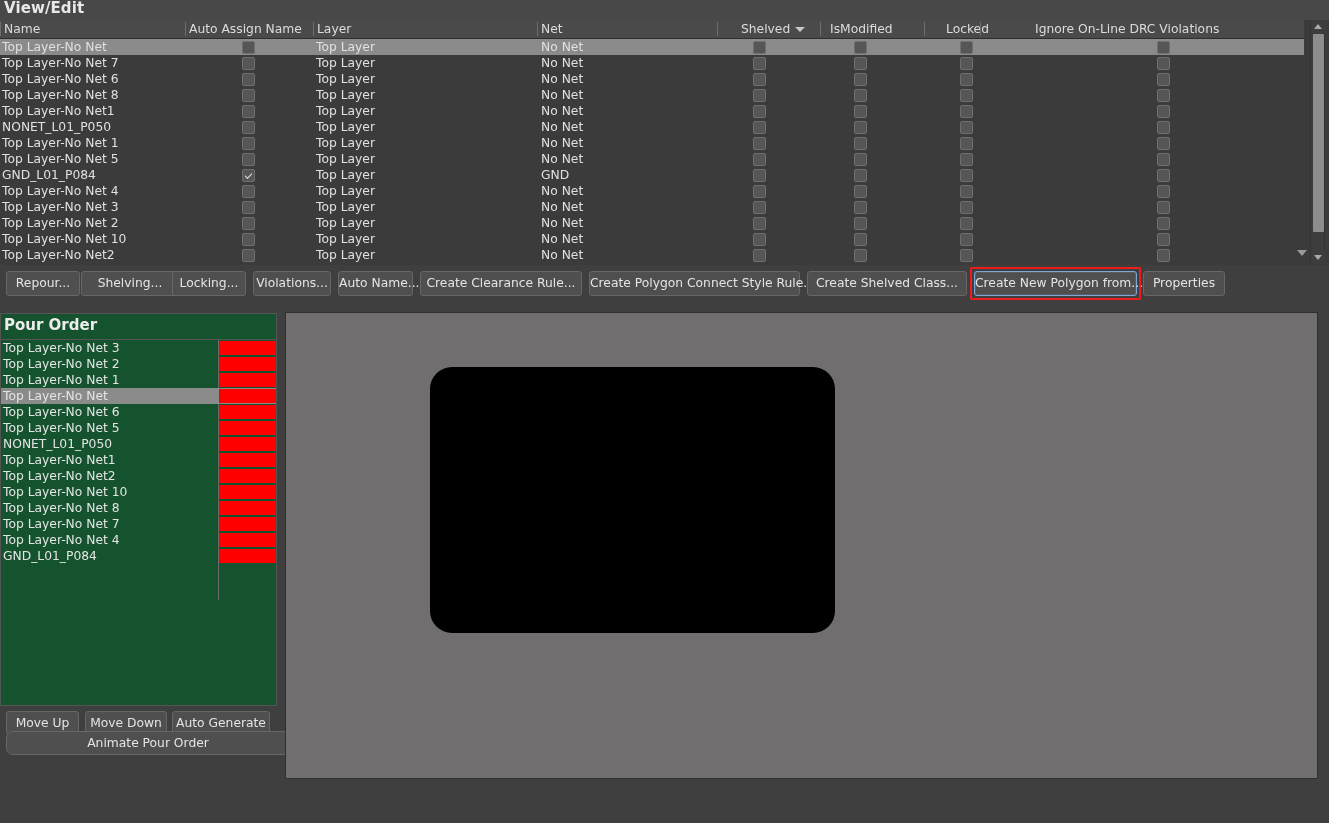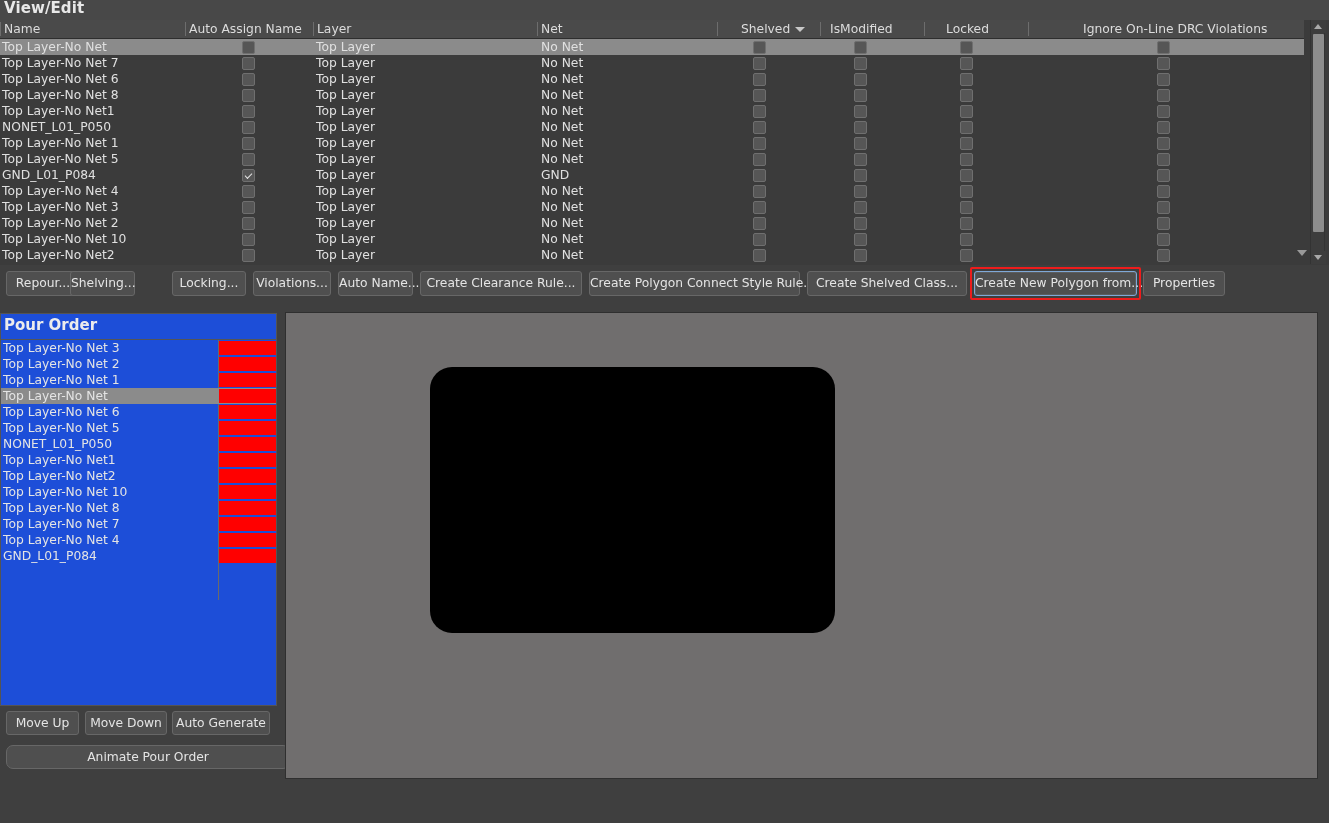--- a/index.html
+++ b/index.html
@@ -127,21 +127,21 @@
   }
   .btn.focus { border-color: #7fa8d8; box-shadow: inset 0 0 0 1px #5d5d5d; }
   .redbox {
     position: absolute; border: 2px solid #ee1c1c; border-radius: 2px;
     pointer-events: none;
   }
 
   
   .pour {
     position: absolute; left: 0; top: 313px; width: 277px; height: 393px;
-    background: #1d4ed8; border: 1px solid #545454;
+    background: #14532d; border: 1px solid #545454;
   }
   .pour-title {
     position: absolute; left: 3px; top: 2px;
     font-size: 15px; font-weight: bold; color: #ececec;
   }
   .pour-hdr-line {
     position: absolute; left: 0; top: 25px; width: 275px; height: 1px;
     background: #555;
   }
   .pour-list {
@@ -229,21 +229,21 @@
           <div class="filter-arrow" style="left: 78px;"></div>
         </div>
         <div class="hcell" style="left: 820px; width: 110px;">
           <div class="sep"></div>
           <span class="htxt" style="left: 10px;">IsModified</span>
         </div>
         <div class="hcell" style="left: 924px; width: 107px;">
           <div class="sep"></div>
           <span class="htxt" style="left: 22px;">Locked</span>
         </div>
-        <div class="hcell" style="left: 1028px; width: 275px; text-align: center;">
+        <div class="hcell" style="left: 980px; width: 275px; text-align: center;">
           <div class="sep"></div>
           <span class="htxt" style="left: 55px;">Ignore On-Line DRC Violations</span>
         </div>
       </div>
     <div class="grid-body" id="grid-body">
         <div class="grow sel">
           <div class="cell" style="left: 2px;">Top Layer-No Net</div>
           <div class="cbox" style="left: 242px;"></div>
           <div class="cell" style="left: 316px;">Top Layer</div>
           <div class="cell" style="left: 541px;">No Net</div>
@@ -387,21 +387,21 @@
 
   <div class="vsb">
     <div class="vsb-up"></div>
     <div class="vsb-thumb"></div>
     <div class="vsb-down"></div>
   </div>
   <div class="grid-hsb-arrow" style="right:22px; top:250px;"></div>
 
   <div class="btnrow" id="btnrow">
       <div class="btn" style="left: 6px; width: 74px;">Repour...</div>
-      <div class="btn" style="left: 70px; width: 65px;">Shelving...</div>
+      <div class="btn" style="left: 81px; width: 98px;">Shelving...</div>
       <div class="btn" style="left: 172px; width: 74px;">Locking...</div>
       <div class="btn" style="left: 253px; width: 78px;">Violations...</div>
       <div class="btn" style="left: 338px; width: 75px;">Auto Name...</div>
       <div class="btn" style="left: 420px; width: 162px;">Create Clearance Rule...</div>
       <div class="btn" style="left: 589px; width: 211px;">Create Polygon Connect Style Rule...</div>
       <div class="btn" style="left: 807px; width: 160px;">Create Shelved Class...</div>
       <div class="btn focus" style="left: 974px; width: 163px;">Create New Polygon from...</div>
       <div class="redbox" style="left: 970px; top: -4px; width: 171px; height: 33px;"></div>
       <div class="btn" style="left: 1143px; width: 82px;">Properties</div>
     </div>
@@ -467,21 +467,21 @@
           <div class="pname">GND_L01_P084</div>
           <div class="swatch" style="background: rgb(255, 0, 0);"></div>
         </div>
       </div>
   </div>
 
   <div class="pour-btns">
     <div class="pbtn" style="left:6px; top:1px; width:73px;">Move Up</div>
     <div class="pbtn" style="left:85px; top:1px; width:82px;">Move Down</div>
     <div class="pbtn" style="left:172px; top:1px; width:98px;">Auto Generate</div>
-    <div class="pbtn" style="left:6px; top:35px; width:284px;border-radius:7px;">Animate Pour Order</div>
+    <div class="pbtn" style="left:6px; top:21px; width:284px;border-radius:7px;">Animate Pour Order</div>
   </div>
 
   <div class="canvas">
     <div class="poly"></div>
   </div>
 
 
 </div>
 
 </body></html>

